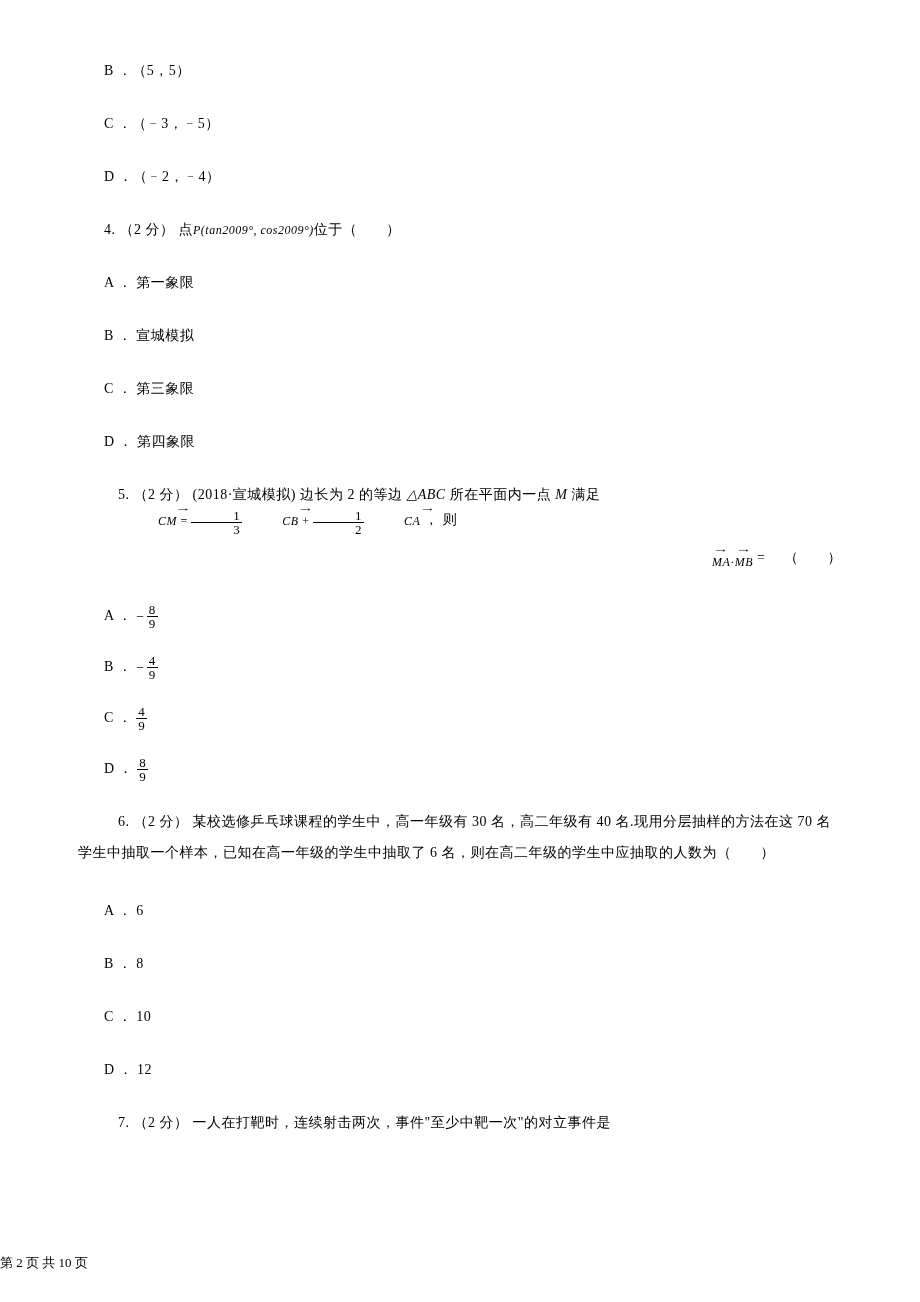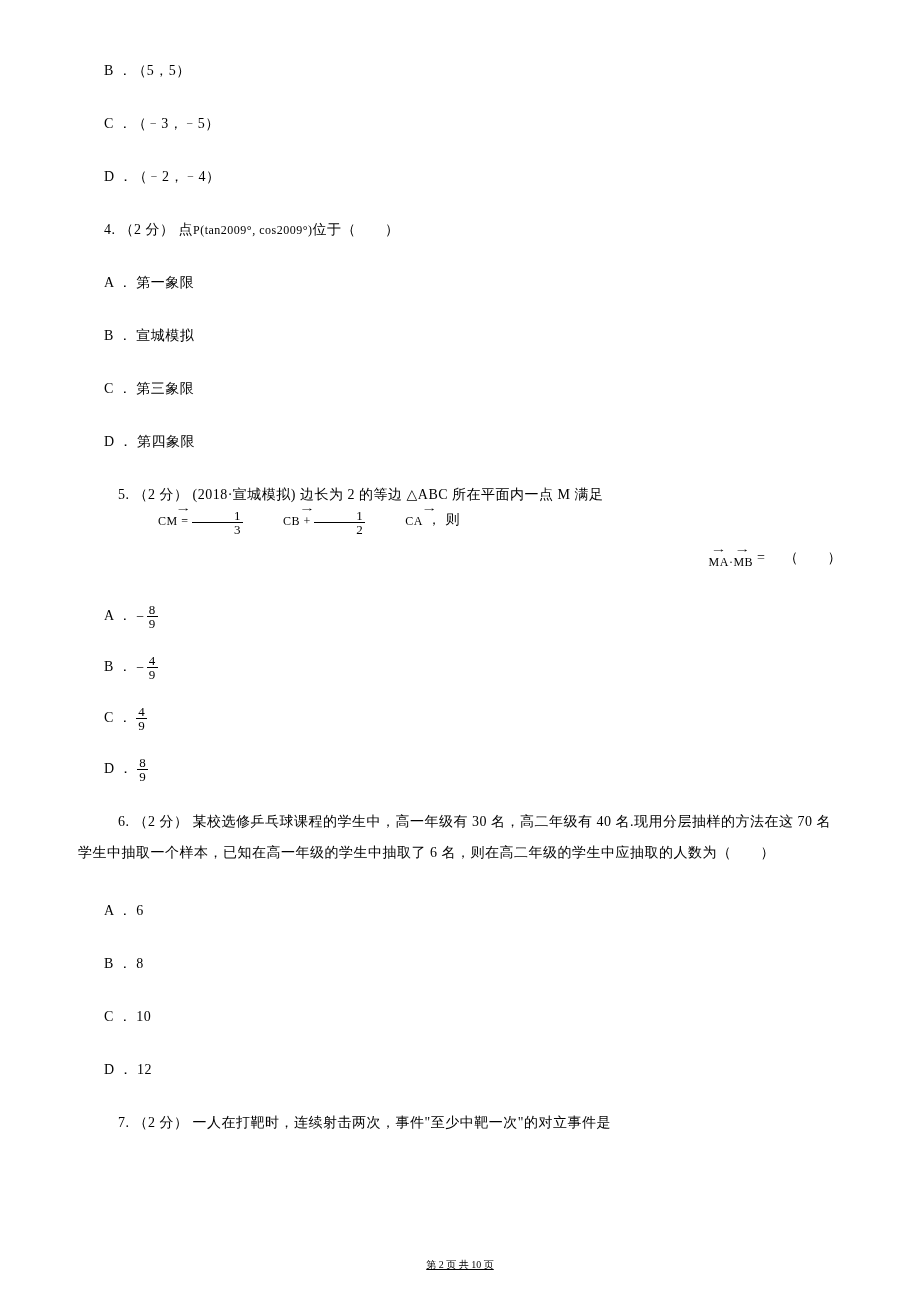--- a/index.html
+++ b/index.html
@@ -34,43 +34,42 @@
       text-align: center;
       font-size: 13px;
       line-height: 1;
     }
     .frac .num { display: block; border-bottom: 1px solid #000; padding: 0 2px; }
     .frac .den { display: block; padding: 0 2px; }
     .neg { display: inline-block; vertical-align: middle; margin-right: 2px; font-size: 14px; }
     .vec {
       display: inline-block;
       position: relative;
+      font-style: italic;
       margin-top: 7px;
     }
     .vec::before {
       content: "→";
       position: absolute;
       top: -10px;
       left: 0;
       right: 0;
       text-align: center;
       font-size: 9px;
       font-style: normal;
       transform: scaleX(1.8);
     }
     .footer {
       position: absolute;
       bottom: 30px;
       left: 0;
       right: 0;
-      text-align: center;
-      font-size: 10px;
-      text-decoration: underline;
+      font-size: 13px;
     }
-    .math-italic { font-family: "Times New Roman", serif; margin-top: 12px; }
+    .math-italic { font-style: italic; font-family: "Times New Roman", serif; margin-top: 12px; }
     .sup-expr { font-size: 12px; }
   </style>
 </head>
 <body>
 
 <div class="line indent1">B ．（5，5）</div>
 <div class="line indent1">C ．（﹣3，﹣5）</div>
 <div class="line indent1">D ．（﹣2，﹣4）</div>
 
 <div class="line indent1">

